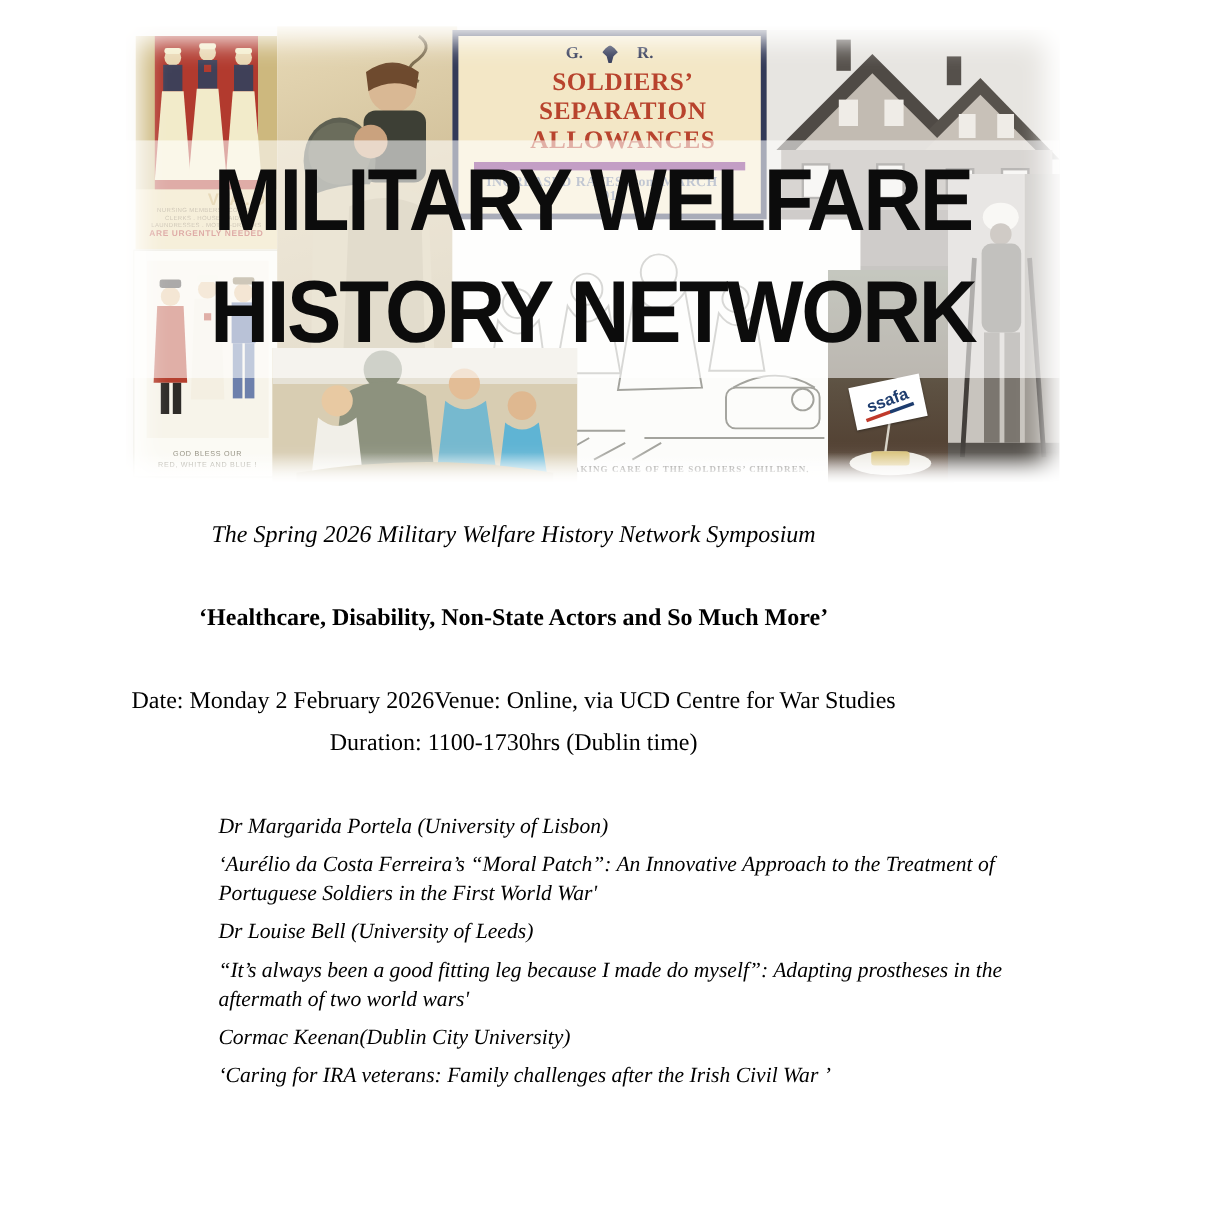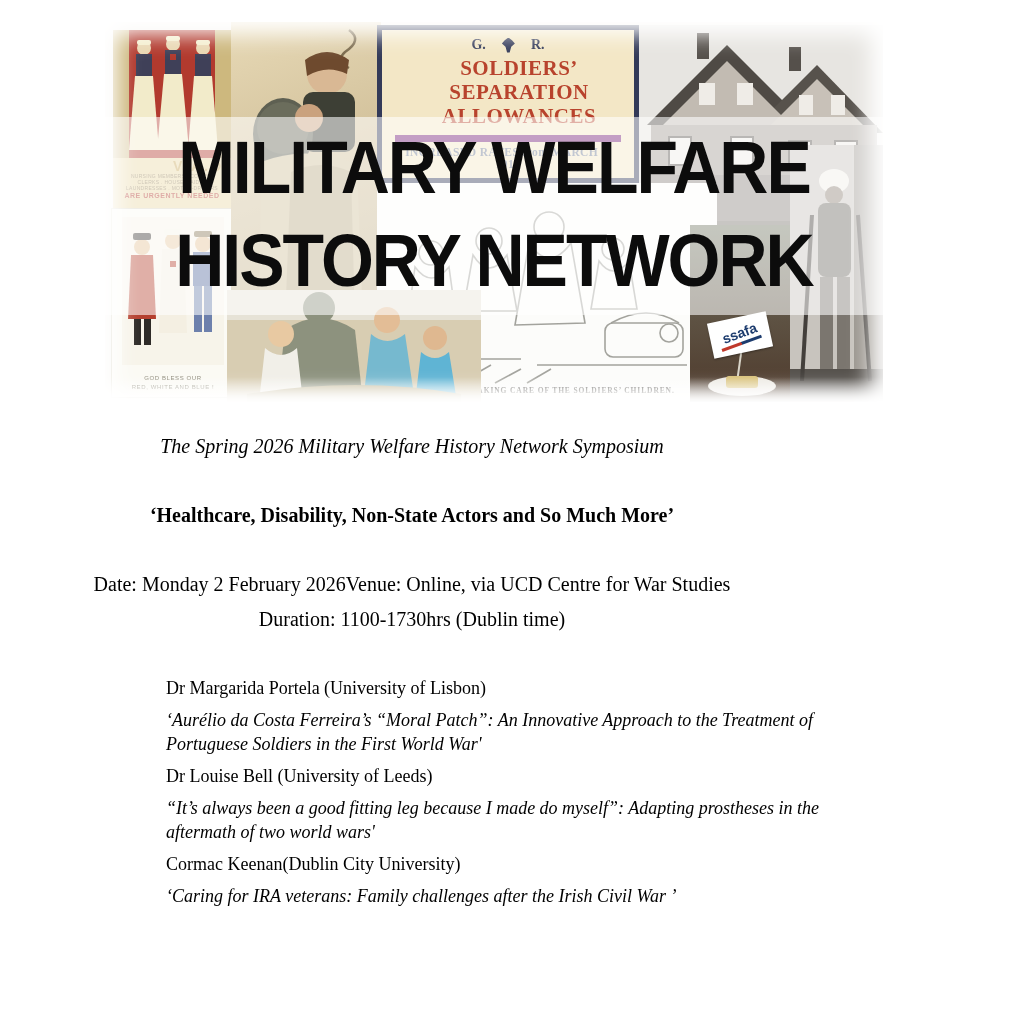--- a/index.html
+++ b/index.html
@@ -100,35 +100,35 @@
     line-height: 86px;
     letter-spacing: -2px;
     color: #0c0c0c;
     transform: scaleY(1.08);
     transform-origin: 50% 40%;
   }
   .banner-fade { position: absolute; left: -2px; right: -2px; bottom: -2px; height: 30px; background: linear-gradient(rgba(255,255,255,0), #ffffff 88%); }
   .banner-edge { position: absolute; inset: 0; box-shadow: inset 0 0 22px 12px #ffffff; pointer-events: none; }
 
   
-  .content { position: absolute; top: 405px; left: 0; width: 824px; }
+  .content { position: absolute; top: 405px; left: 16px; width: 824px; }
   .content p { margin: 0; }
 
   .symposium { margin-top: 29px !important; text-align: center; font-style: italic; font-size: 20px; line-height: 25px; }
   .theme     { margin-top: 44px !important; text-align: center; font-weight: bold; font-size: 20px; line-height: 25px; }
   .date-venue { margin-top: 44px; display: flex; justify-content: center; font-size: 20px; line-height: 25px; }
   .duration  { margin-top: 10px !important; text-align: center; font-size: 20px; line-height: 25px; }
 
   .program { margin: 44px 0 0 105px; width: 812px; font-size: 18px; line-height: 24px; }
   .slot-welcome { font-weight: bold; }
   .slot-panel { margin-top: 40px !important; }
   .slot-time { font-weight: bold; }
   .slot-title { margin-left: 5px; }
   .panel-items { margin-left: 61px; }
-  .speaker { margin-top: 8px !important; }
+  .speaker { margin-top: 8px !important; font-style: italic; }
   .paper { margin-top: 8px !important; font-style: italic; max-width: 692px; }
 </style>
 </head>
 <body>
 
 <div class="page">
 
   <div class="banner">
 
     <div class="tile vad-poster">

